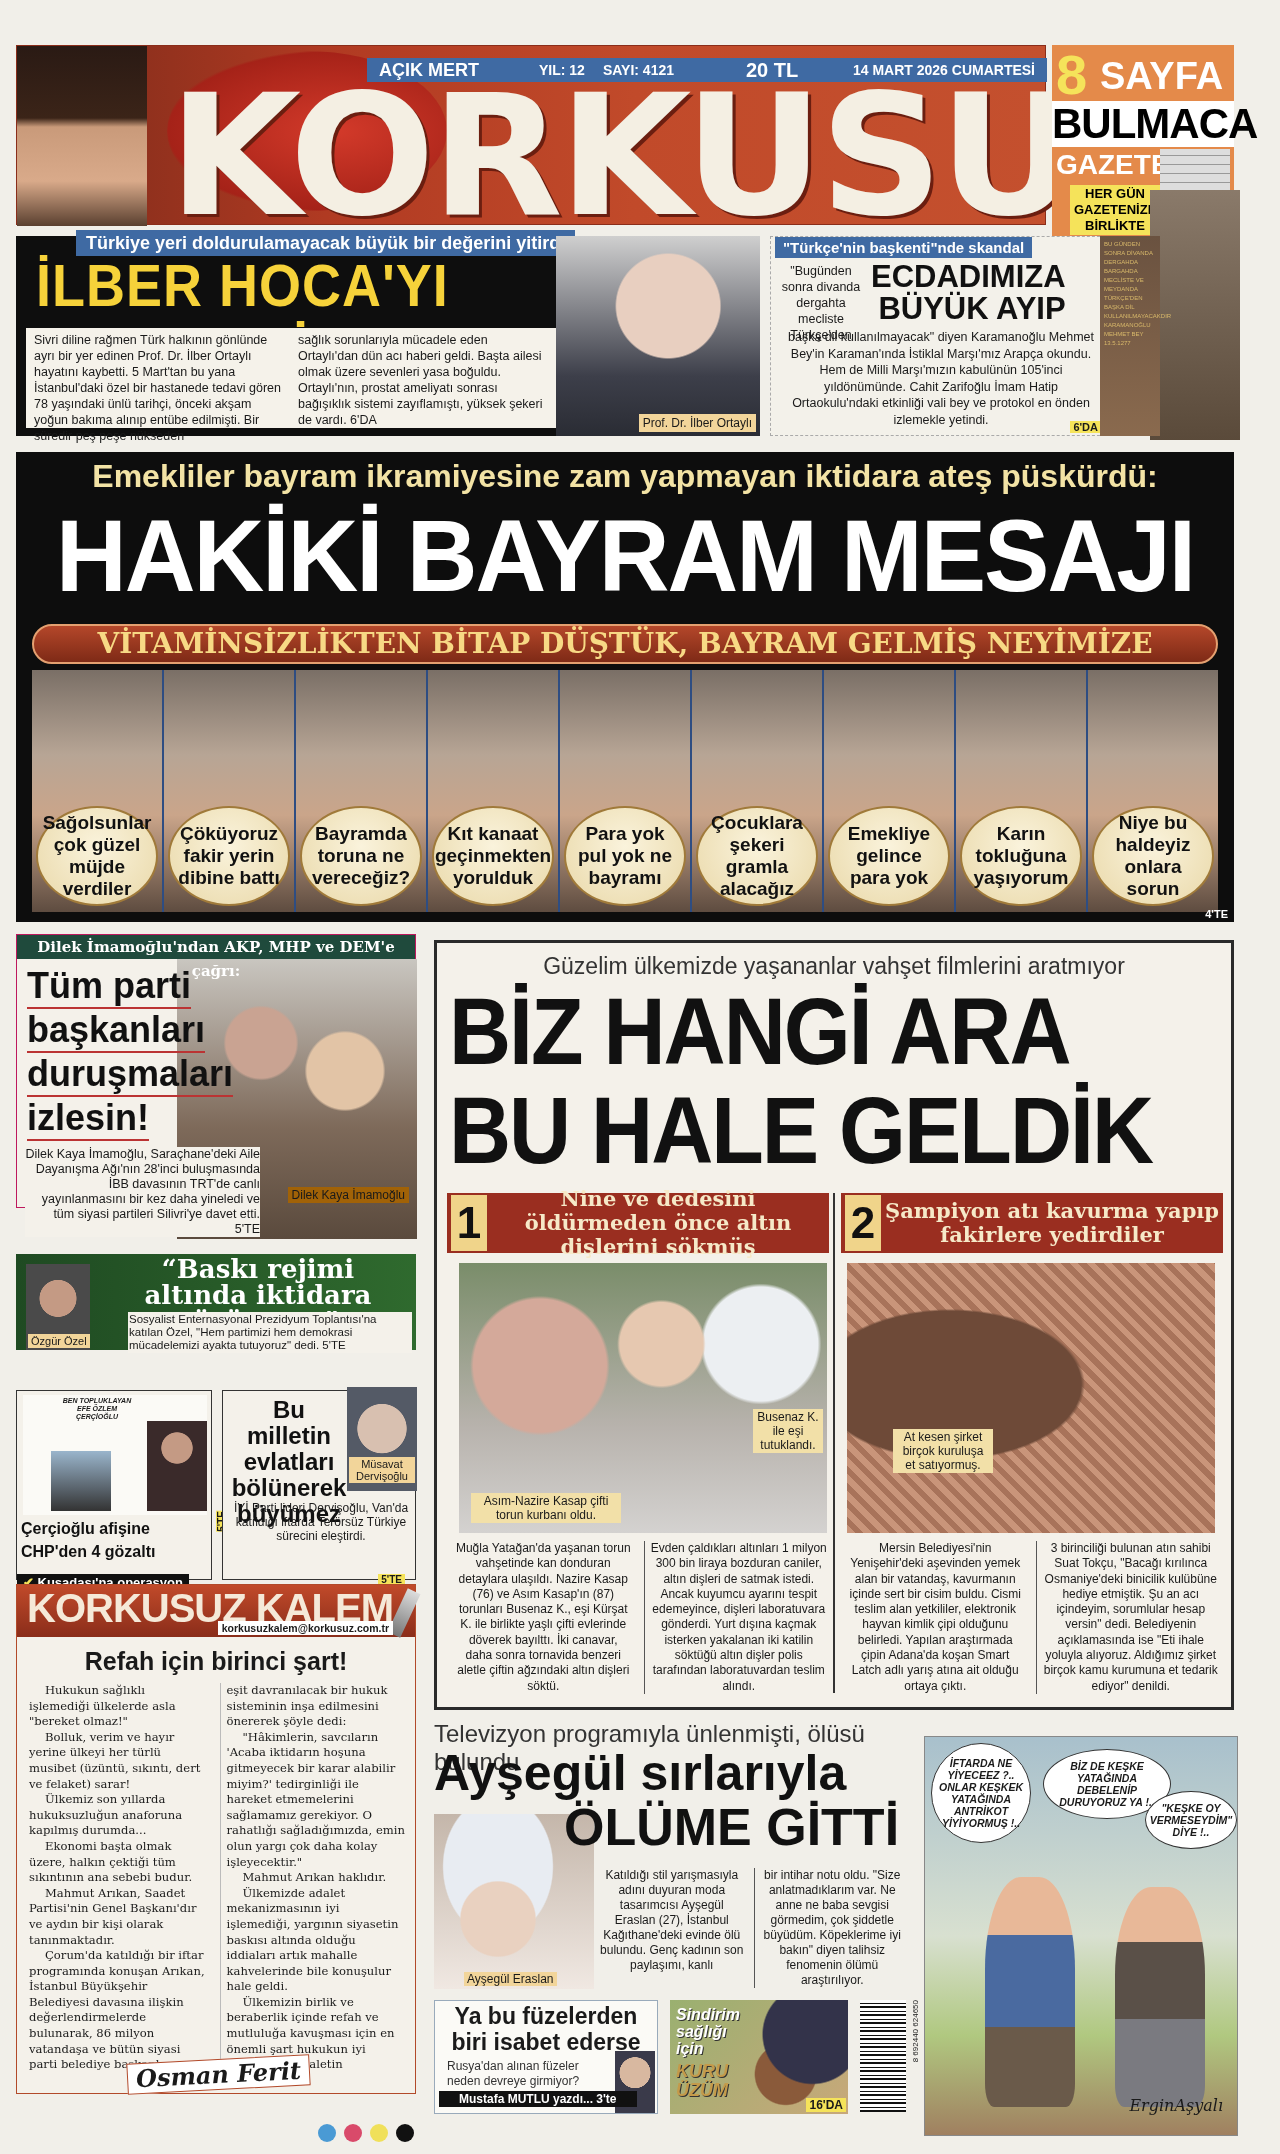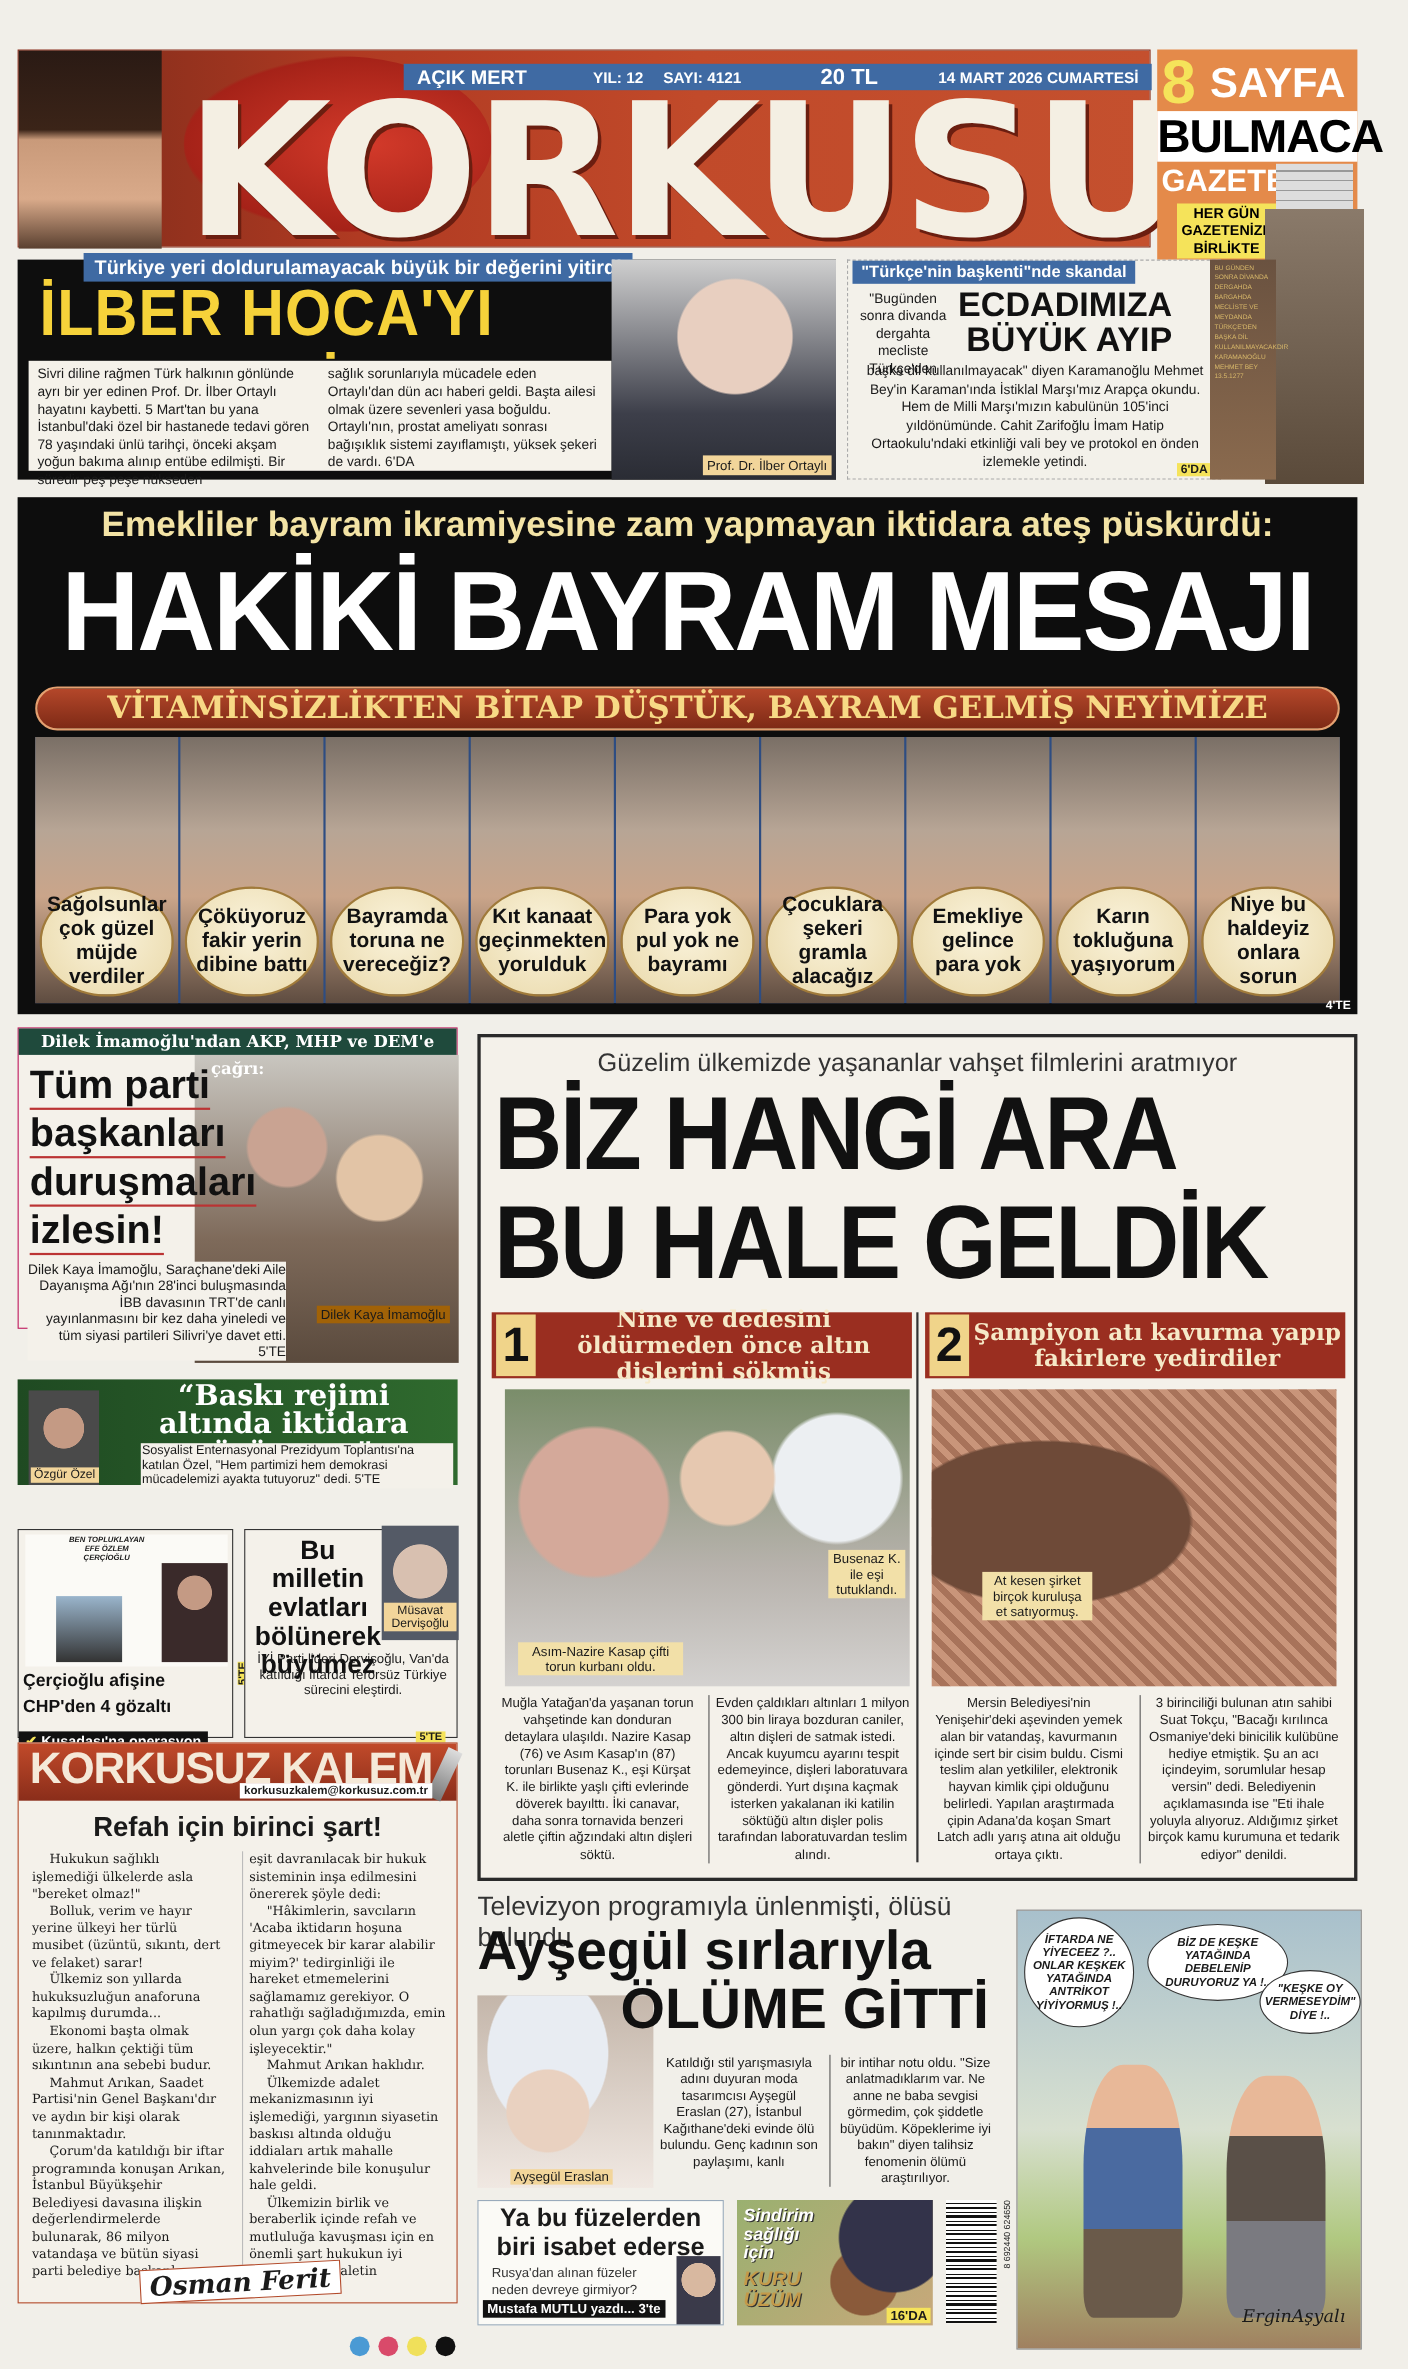--- a/index.html
+++ b/index.html
@@ -123,21 +123,21 @@
 #ayse .head2{left:130px;top:80px;font-size:52px;line-height:54px;font-weight:bold;color:#111}
 #ayse .photo{left:0;top:94px;width:160px;height:175px;background:radial-gradient(circle at 40% 60%,#e9d1c0 0 26%,transparent 27%),radial-gradient(ellipse at 40% 30%,#e8ecf2 0 40%,transparent 41%),linear-gradient(180deg,#c4b6aa,#f0e8e2)}
 #ayse .cap{left:30px;top:252px;background:#f2d59a;font-size:12px;padding:0 3px}
 #ayse .body{left:166px;top:148px;width:304px;display:flex;gap:10px;font-size:12px;line-height:15px;text-align:center}
 #ayse .body p{flex:1}
 
 
 #fuze{left:434px;top:2000px;width:224px;height:114px;border:1px solid #9ab;background:#fbfaf6}
 #fuze .head{left:0;width:100%;top:2px;text-align:center;font-size:23px;font-weight:bold;line-height:26px}
 #fuze .sub{position:absolute;left:12px;top:58px;font-size:12px;line-height:15px;color:#333;background:none;height:auto;display:block}
-#fuze .by{left:4px;bottom:6px;background:#111;color:#fff;font-size:12px;font-weight:bold;padding:1px 4px}
+#fuze .by{left:4px;bottom:6px;background:#111;color:#fff;font-size:12px;font-weight:bold;padding:1px 20px}
 #fuze .photo{right:2px;bottom:0;width:40px;height:62px;background:radial-gradient(circle at 50% 35%,#d8b8a0 0 34%,transparent 35%),#3a3a4a}
 #uzum{left:670px;top:2000px;width:178px;height:114px;background:radial-gradient(circle at 80% 30%,#33334a 0 30%,transparent 31%),radial-gradient(circle at 65% 65%,#8a5a3a 0 22%,transparent 23%),linear-gradient(135deg,#9ab070,#c8a87a)}
 #uzum .t{left:6px;top:6px;font-size:16px;font-weight:bold;font-style:italic;color:#fff;line-height:17px;text-shadow:1px 1px 0 #333}
 #uzum .t2{left:6px;top:62px;font-size:18px;font-weight:bold;font-style:italic;color:#c49a4a;line-height:19px;text-shadow:1px 1px 0 #333}
 #uzum .ref{right:2px;bottom:2px;font-size:12px;font-weight:bold;background:#f5e35a;padding:0 3px}
 #barcode{left:860px;top:2000px;width:46px;height:112px;background:repeating-linear-gradient(0deg,#111 0 2px,#fff 2px 4px,#111 4px 5px,#fff 5px 8px)}
 
 
 #cartoon{left:924px;top:1736px;width:314px;height:400px;background:linear-gradient(180deg,#a8c0cc 0%,#d8e0d0 50%,#b0c880 75%,#a08060 100%);border:1px solid #888}
 .sb{position:absolute;background:#fff;border:1px solid #333;border-radius:50%;font-size:10.5px;font-weight:bold;font-style:italic;text-align:center;line-height:12px;display:flex;align-items:center;justify-content:center;padding:6px}

